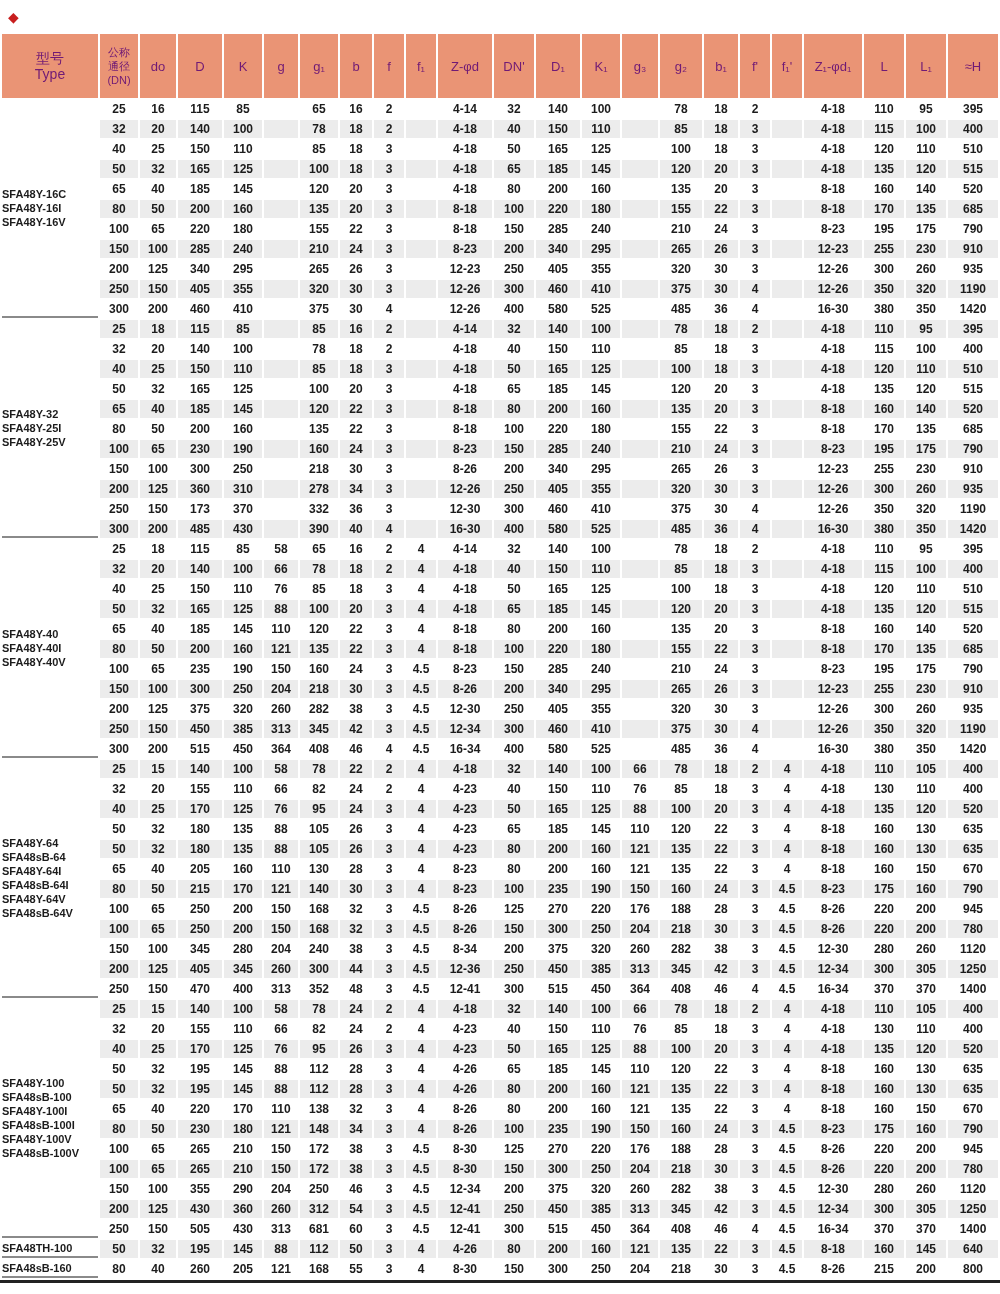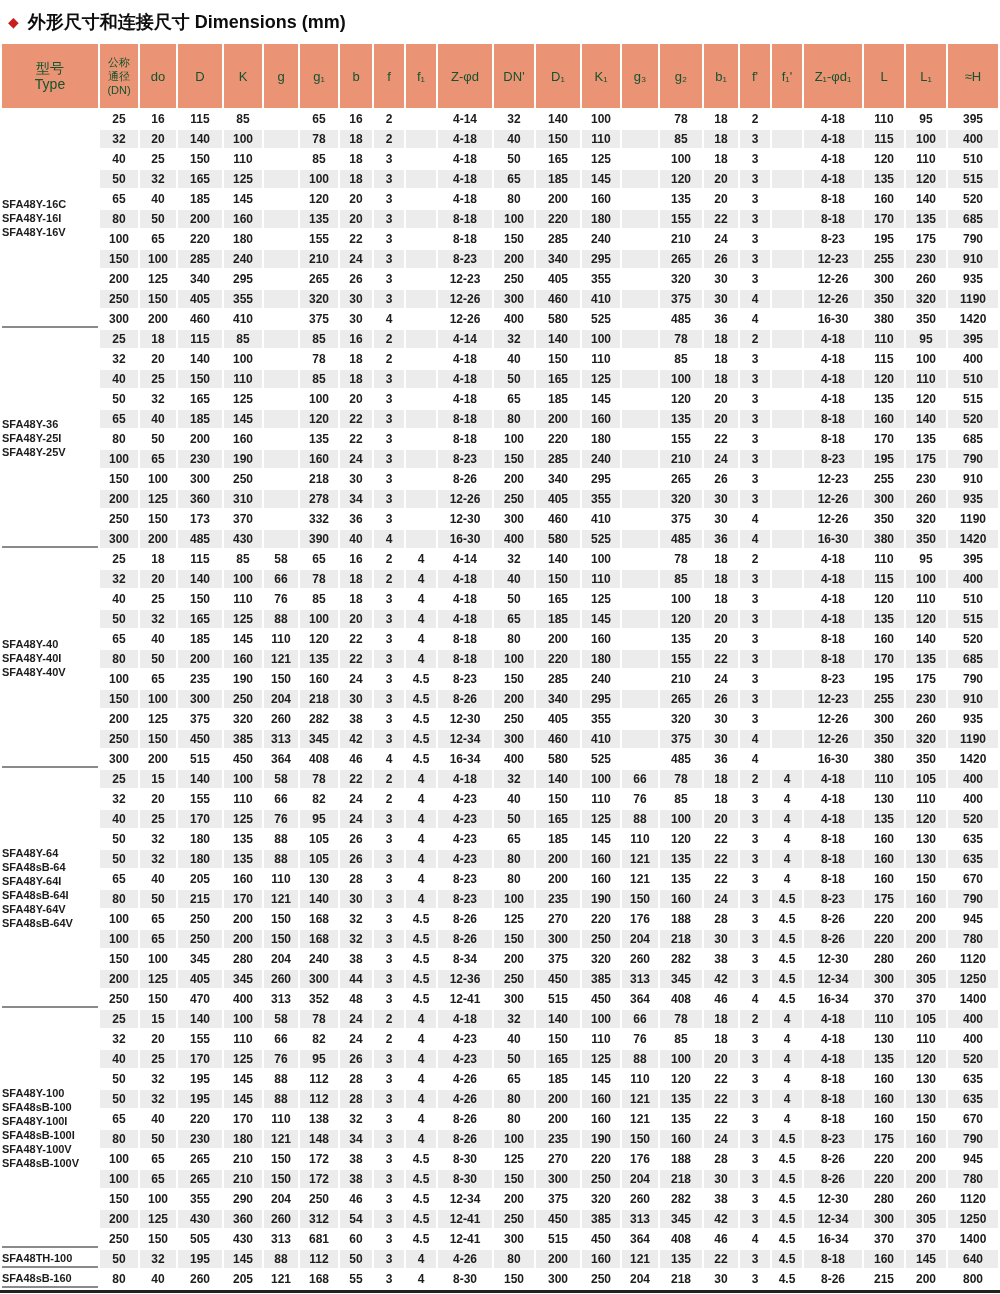--- a/index.html
+++ b/index.html
@@ -38,21 +38,21 @@
     table-layout:fixed;
     width:1000px;
     border-collapse:separate;
     border-spacing:2px;
     border-bottom:3px solid var(--line_dark);
   }
   thead th{
     background:var(--header_bg);
     font-weight:normal;
     font-size:13px;
-    color:#14532d;
+    color:#701a75;
     text-align:center;
     vertical-align:middle;
     padding:4px 0;
     height:64px;
   }
   thead th.type-th{font-size:14px;}
   thead th .hline{line-height:16px;}
   thead th .hline-sm{line-height:14px;font-size:11px;}
   tbody td{
     height:18px;
@@ -78,21 +78,20 @@
     white-space:nowrap;
   }
   td.typecell div{line-height:14px;}
 </style>
 </head>
 <body>
 
 <div class="page">
   <div class="title-row">
     <span class="diamond">◆</span>
-    <span class="title-text">外形尺寸和连接尺寸 Dimensions (mm)</span>
   </div>
 
   <table class="dims">
     <colgroup>
       <col style="width:96px">
         <col style="width:38px">
         <col style="width:36px">
         <col style="width:44px">
       <col style="width:38px">
         <col style="width:34px">
@@ -413,21 +412,21 @@
           <td class="c">36</td>
           <td class="c">4</td>
           <td class="c"></td>
           <td class="c">16-30</td>
           <td class="c">380</td>
           <td class="c">350</td>
           <td class="c">1420</td>
         </tr>
         <tr class="even">
           <td class="typecell" rowspan="11">
-            <div>SFA48Y-36</div>
+            <div>SFA48Y-32</div>
             <div>SFA48Y-25I</div>
             <div>SFA48Y-25V</div>
           </td>
           <td class="c">25</td>
           <td class="c">18</td>
           <td class="c">115</td>
           <td class="c">85</td>
           <td class="c"></td>
           <td class="c">85</td>
           <td class="c">16</td>

